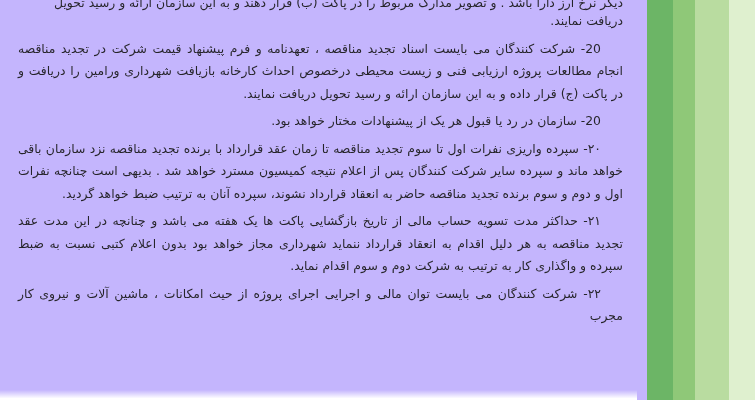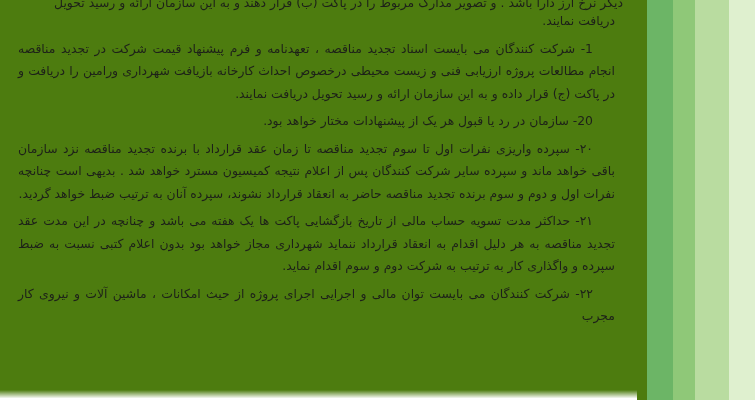--- a/index.html
+++ b/index.html
@@ -11,21 +11,21 @@
   body {
     width: 755px;
     height: 400px;
     overflow: hidden;
     font-family: "DejaVu Sans", sans-serif;
   }
   .page {
     position: relative;
     width: 755px;
     height: 400px;
-    background: #4d7c0f;
+    background: #c4b5fd;
     overflow: hidden;
   }
   
   .scan-edge {
     position: absolute;
     top: 0;
     right: 0;
     width: 108px;
     height: 400px;
   }
@@ -71,21 +71,21 @@
     padding: 0 14px 0 18px;
     box-sizing: border-box;
   }
   .para {
     color: #1a1a1a;
     font-size: 12.4px;
     line-height: 22.5px;
     text-align: justify;
     text-align-last: right;
     direction: rtl;
-    margin: 0 8px 5px 0;
+    margin: 0 0 5px 0;
     letter-spacing: 0.1px;
     opacity: 0.93;
   }
   .para.first {
     margin-top: -4px;
   }
   .clip-row {
     overflow: hidden;
     height: 14px;
   }
@@ -113,21 +113,21 @@
 <div class="page">
 
   <div class="text-col">
 
     <div class="clip-row">
       <p class="para">دیگر نرخ ارز دارا باشد . و تصویر مدارک مربوط را در پاکت (ب) قرار دهند و به این سازمان ارائه و رسید تحویل</p>
     </div>
 
     <p class="para first">دریافت نمایند.</p>
 
-    <p class="para indent">1- شرکت کنندگان می بایست اسناد تجدید مناقصه ، تعهدنامه و فرم پیشنهاد قیمت شرکت در تجدید مناقصه انجام مطالعات پروژه ارزیابی فنی و زیست محیطی درخصوص احداث کارخانه بازیافت شهرداری ورامین را دریافت و در پاکت (ج) قرار داده و به این سازمان ارائه و رسید تحویل دریافت نمایند.</p>
+    <p class="para indent">20- شرکت کنندگان می بایست اسناد تجدید مناقصه ، تعهدنامه و فرم پیشنهاد قیمت شرکت در تجدید مناقصه انجام مطالعات پروژه ارزیابی فنی و زیست محیطی درخصوص احداث کارخانه بازیافت شهرداری ورامین را دریافت و در پاکت (ج) قرار داده و به این سازمان ارائه و رسید تحویل دریافت نمایند.</p>
 
     <p class="para indent">20- سازمان در رد یا قبول هر یک از پیشنهادات مختار خواهد بود.</p>
 
 
     <p class="para indent">۲۰- سپرده واریزی نفرات اول تا سوم تجدید مناقصه تا زمان عقد قرارداد با برنده تجدید مناقصه نزد سازمان باقی خواهد ماند و سپرده سایر شرکت کنندگان پس از اعلام نتیجه کمیسیون مسترد خواهد شد . بدیهی است چنانچه نفرات اول و دوم و سوم برنده تجدید مناقصه حاضر به انعقاد قرارداد نشوند، سپرده آنان به ترتیب ضبط خواهد گردید.</p>
 
     <p class="para indent">۲۱- حداکثر مدت تسویه حساب مالی از تاریخ بازگشایی پاکت ها یک هفته می باشد و چنانچه در این مدت عقد تجدید مناقصه به هر دلیل اقدام به انعقاد قرارداد ننماید شهرداری مجاز خواهد بود بدون اعلام کتبی نسبت به ضبط سپرده و واگذاری کار به ترتیب به شرکت دوم و سوم اقدام نماید.</p>
 
     <p class="para indent">۲۲- شرکت کنندگان می بایست توان مالی و اجرایی اجرای پروژه از حیث امکانات ، ماشین آلات و نیروی کار مجرب</p>
 

